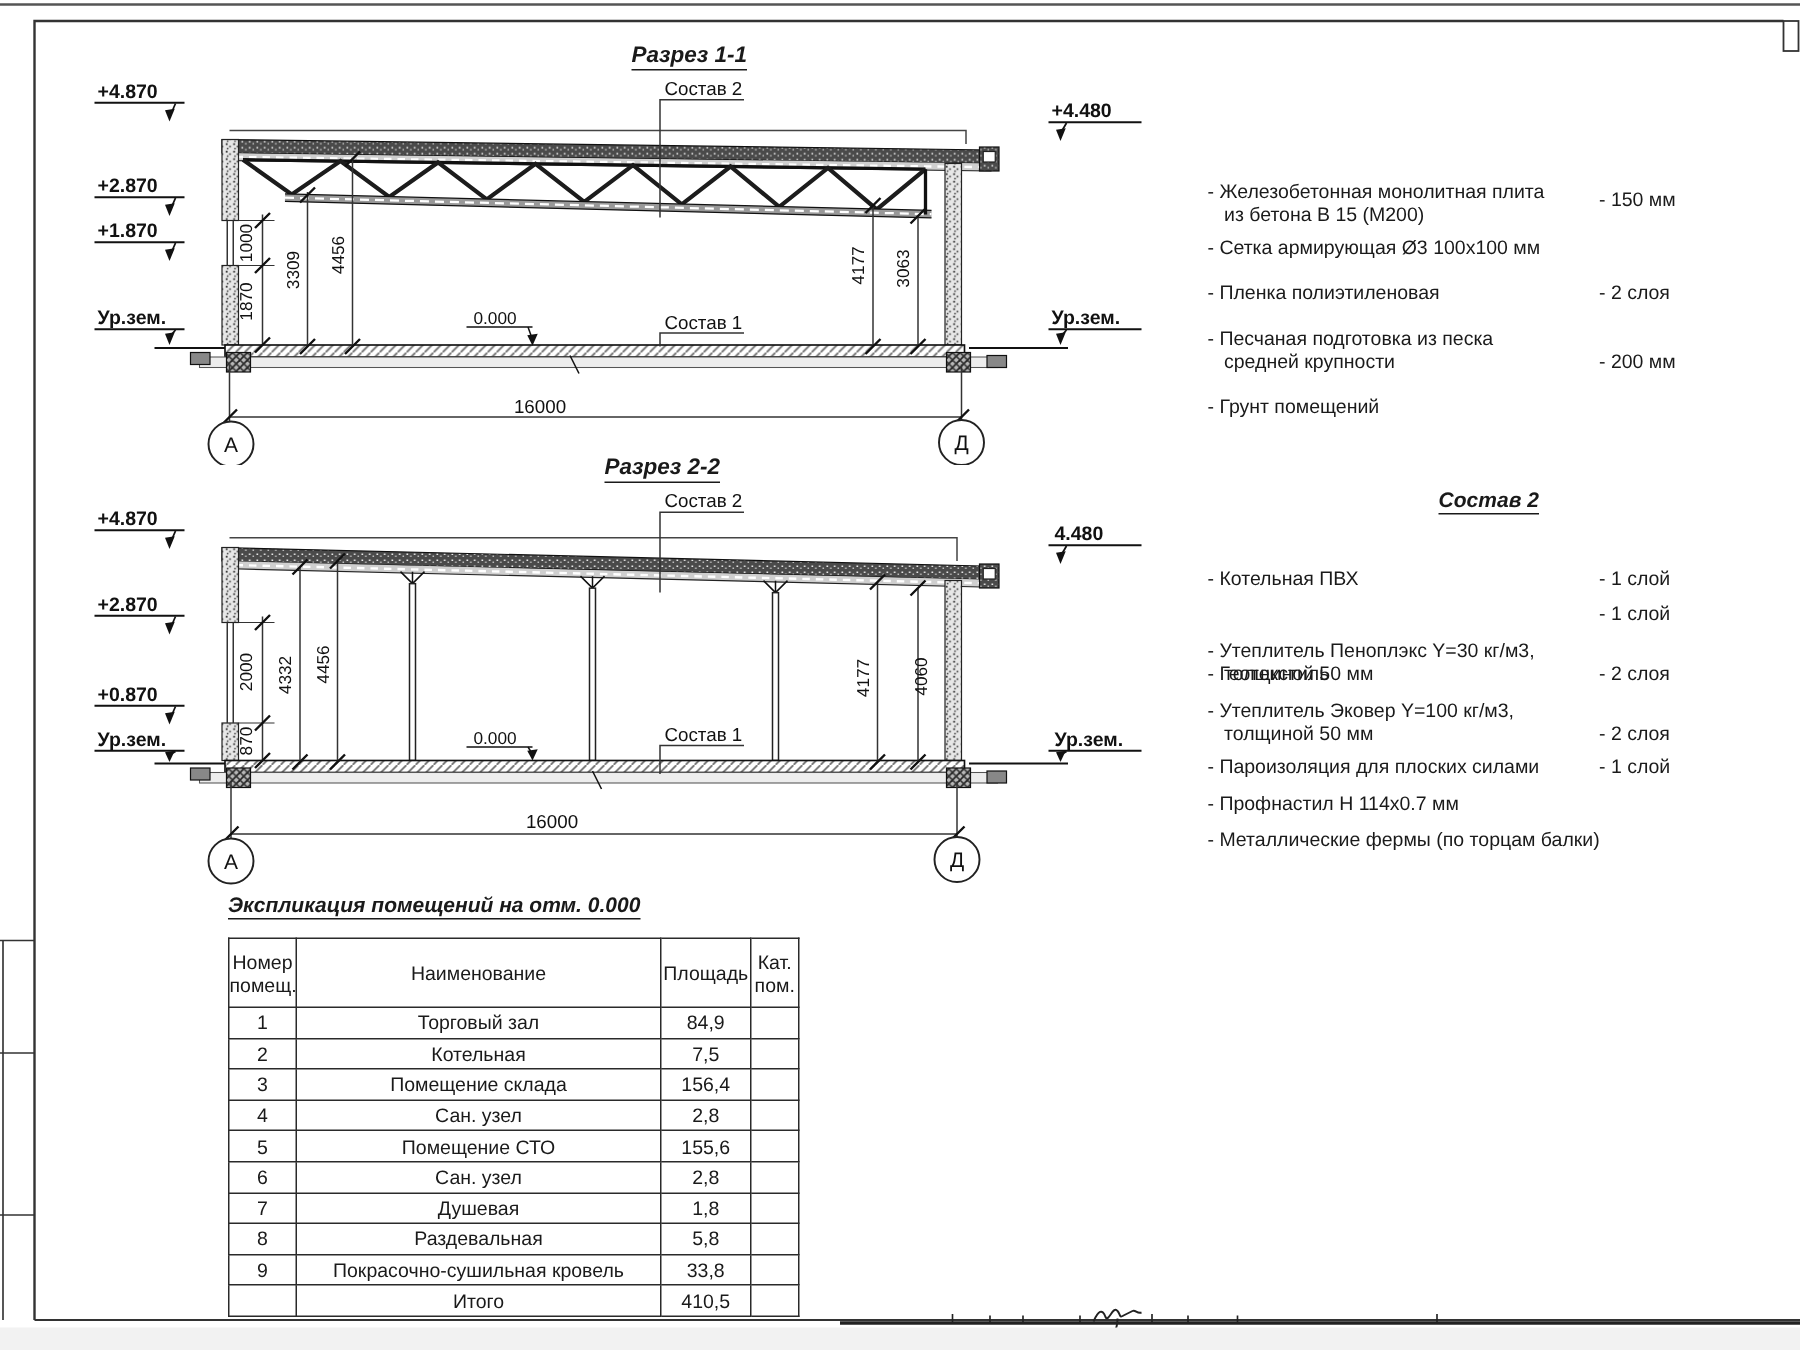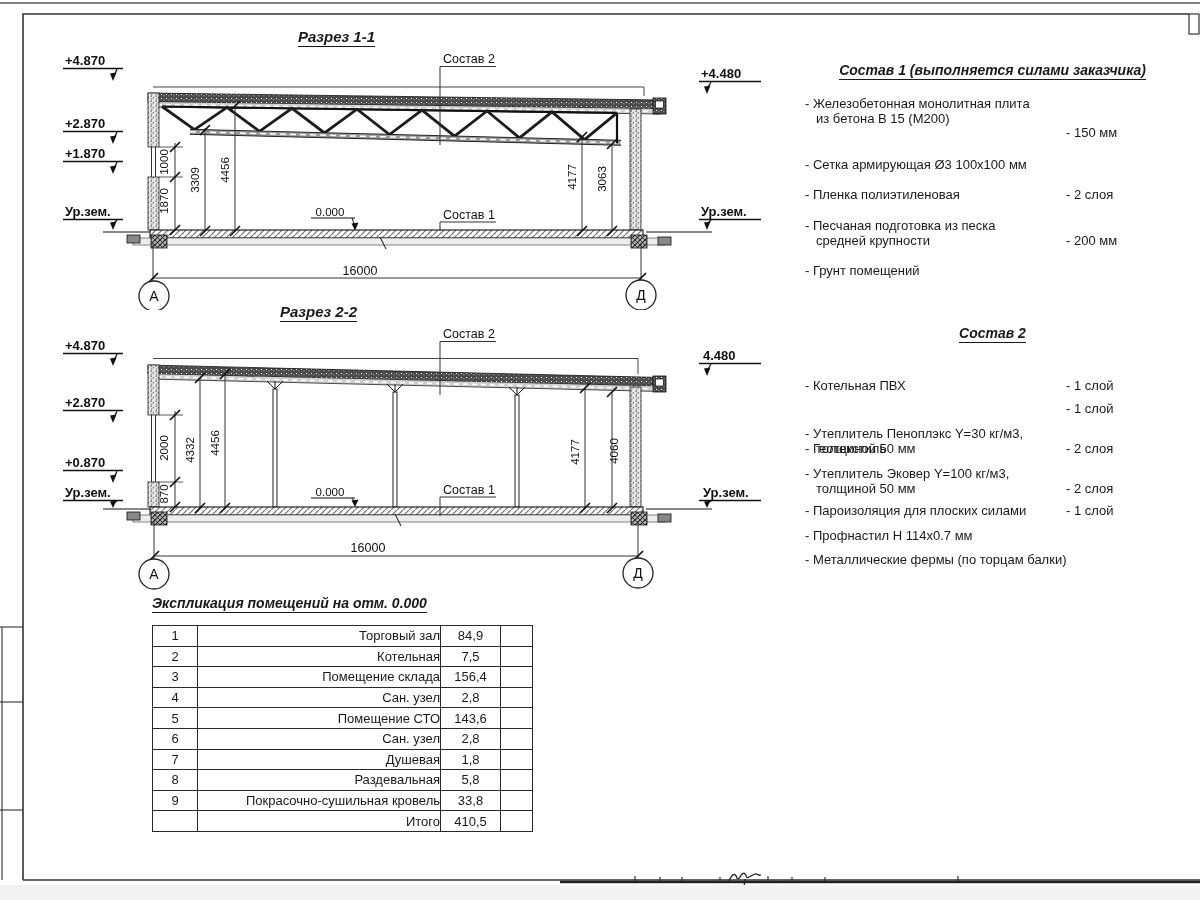--- a/index.html
+++ b/index.html
@@ -1,34 +1,34 @@
 <!DOCTYPE html>
 <html><head>
 <meta charset="utf-8">
 <style>
   html,body{margin:0;padding:0;background:#fff;}
   #sheet{position:relative;width:1200px;height:900px;background:#fff;overflow:hidden;
          font-family:"Liberation Sans",sans-serif;color:#1a1a1a;}
   .abs{position:absolute;}
-  .sec-title{font-size:15px;font-weight:700;font-style:italic;text-align:left;}
+  .sec-title{font-size:15px;font-weight:700;font-style:italic;text-align:right;}
   .blk-title{font-size:14px;font-weight:700;font-style:italic;text-align:center;}
   .u{display:inline-block;border-bottom:1.5px solid #1a1a1a;padding-bottom:1px;}
   .itext{font-size:13px;line-height:15px;white-space:pre-line;padding-left:11px;text-indent:-11px;width:290px;}
   .ival{font-size:13px;width:110px;}
   svg text{font-family:"Liberation Sans",sans-serif;}
   .dt{font-size:11.5px;fill:#111;}
   .et{font-size:13px;font-weight:700;fill:#111;}
   .lt{font-size:12.5px;fill:#111;}
   .ax{font-size:14px;fill:#111;}
   table.expl{border-collapse:collapse;table-layout:fixed;width:380px;font-size:13px;}
   table.expl th,table.expl td{border:1.4px solid #2a2a2a;padding:0;overflow:hidden;}
   table.expl th{font-weight:400;white-space:pre-line;text-align:center;vertical-align:middle;height:45px;line-height:15px;}
   table.expl td{height:19.6px;}
   td.c-num,td.c-area{text-align:center;}
-  td.c-name{text-align:right;padding-left:8px;}
+  td.c-name{text-align:center;padding-left:8px;}
   .expl-title{font-size:14px;font-weight:700;font-style:italic;}
 </style>
 </head>
 <body>
 
 <div id="sheet">
 
   <svg class="abs" style="left:0;top:0;" width="1200" height="900" viewBox="0 0 1200 900">
     <line x1="0" y1="3" x2="1200" y2="3" stroke="#555" stroke-width="1.6"></line>
     <path d="M23,880 V14 H1189" fill="none" stroke="#333" stroke-width="1.6"></path>
@@ -335,24 +335,21 @@
       <line x1="644" y1="63.5" x2="706" y2="63.5" stroke="#111" stroke-width="1.3"></line>
       <line x1="656" y1="64" x2="652.5" y2="70" stroke="#111" stroke-width="1.2"></line>
         <polygon points="649,68.5 655.5,67.5 652,76" fill="#111"></polygon>
       <text class="et" x="648" y="197">Ур.зем.</text>
       <line x1="644" y1="200.5" x2="706" y2="200.5" stroke="#111" stroke-width="1.3"></line>
       <line x1="656" y1="201" x2="652.5" y2="203" stroke="#111" stroke-width="1.2"></line>
         <polygon points="649,201.5 655.5,200.5 652,208" fill="#111"></polygon>
     </g>
   </svg>
 
-  <div class="abs blk-title" style="left:800px;top:62px;width:385px;">
-    <span class="u">Состав 1 (выполняется силами заказчика)</span>
-  </div>
-  <div class="abs itext" style="left:805px;top:96px;">- Железобетонная  монолитная плита
+  <div class="abs itext" style="left:805px;top:120px;">- Железобетонная  монолитная плита
 из бетона В 15 (М200)</div>
   <div class="abs ival" style="left:1066px;top:125px;">- 150 мм</div>
   <div class="abs itext" style="left:805px;top:157px;">- Сетка армирующая Ø3 100х100 мм</div>
   <div class="abs itext" style="left:805px;top:187px;">- Пленка полиэтиленовая</div>
   <div class="abs ival" style="left:1066px;top:187px;">-  2 слоя</div>
   <div class="abs itext" style="left:805px;top:218px;">- Песчаная подготовка из песка
 средней крупности</div>
   <div class="abs ival" style="left:1066px;top:233px;">- 200 мм</div>
   <div class="abs itext" style="left:805px;top:263px;">- Грунт помещений</div>
 
@@ -378,20 +375,28 @@
     <span class="u">Экспликация помещений на отм. 0.000</span>
   </div>
   <table class="expl abs" style="left:152px;top:625px;">
     <colgroup>
         <col style="width:45px">
         <col style="width:243px">
         <col style="width:60px">
         <col style="width:32px">
       </colgroup>
     <tbody>
+        <tr>
+      <th>Номер
+помещ.</th>
+      <th>Наименование</th>
+      <th>Площадь</th>
+      <th>Кат.
+пом.</th>
+    </tr>
     <tr>
           <td class="c-num">1</td>
           <td class="c-name">Торговый зал</td>
           <td class="c-area">84,9</td>
           <td class="c-cat"></td>
         </tr>
     <tr>
           <td class="c-num">2</td>
           <td class="c-name">Котельная</td>
           <td class="c-area">7,5</td>
@@ -405,21 +410,21 @@
         </tr>
     <tr>
           <td class="c-num">4</td>
           <td class="c-name">Сан. узел</td>
           <td class="c-area">2,8</td>
           <td class="c-cat"></td>
         </tr>
     <tr>
           <td class="c-num">5</td>
           <td class="c-name">Помещение СТО</td>
-          <td class="c-area">143,6</td>
+          <td class="c-area">155,6</td>
           <td class="c-cat"></td>
         </tr>
     <tr>
           <td class="c-num">6</td>
           <td class="c-name">Сан. узел</td>
           <td class="c-area">2,8</td>
           <td class="c-cat"></td>
         </tr>
     <tr>
           <td class="c-num">7</td>

